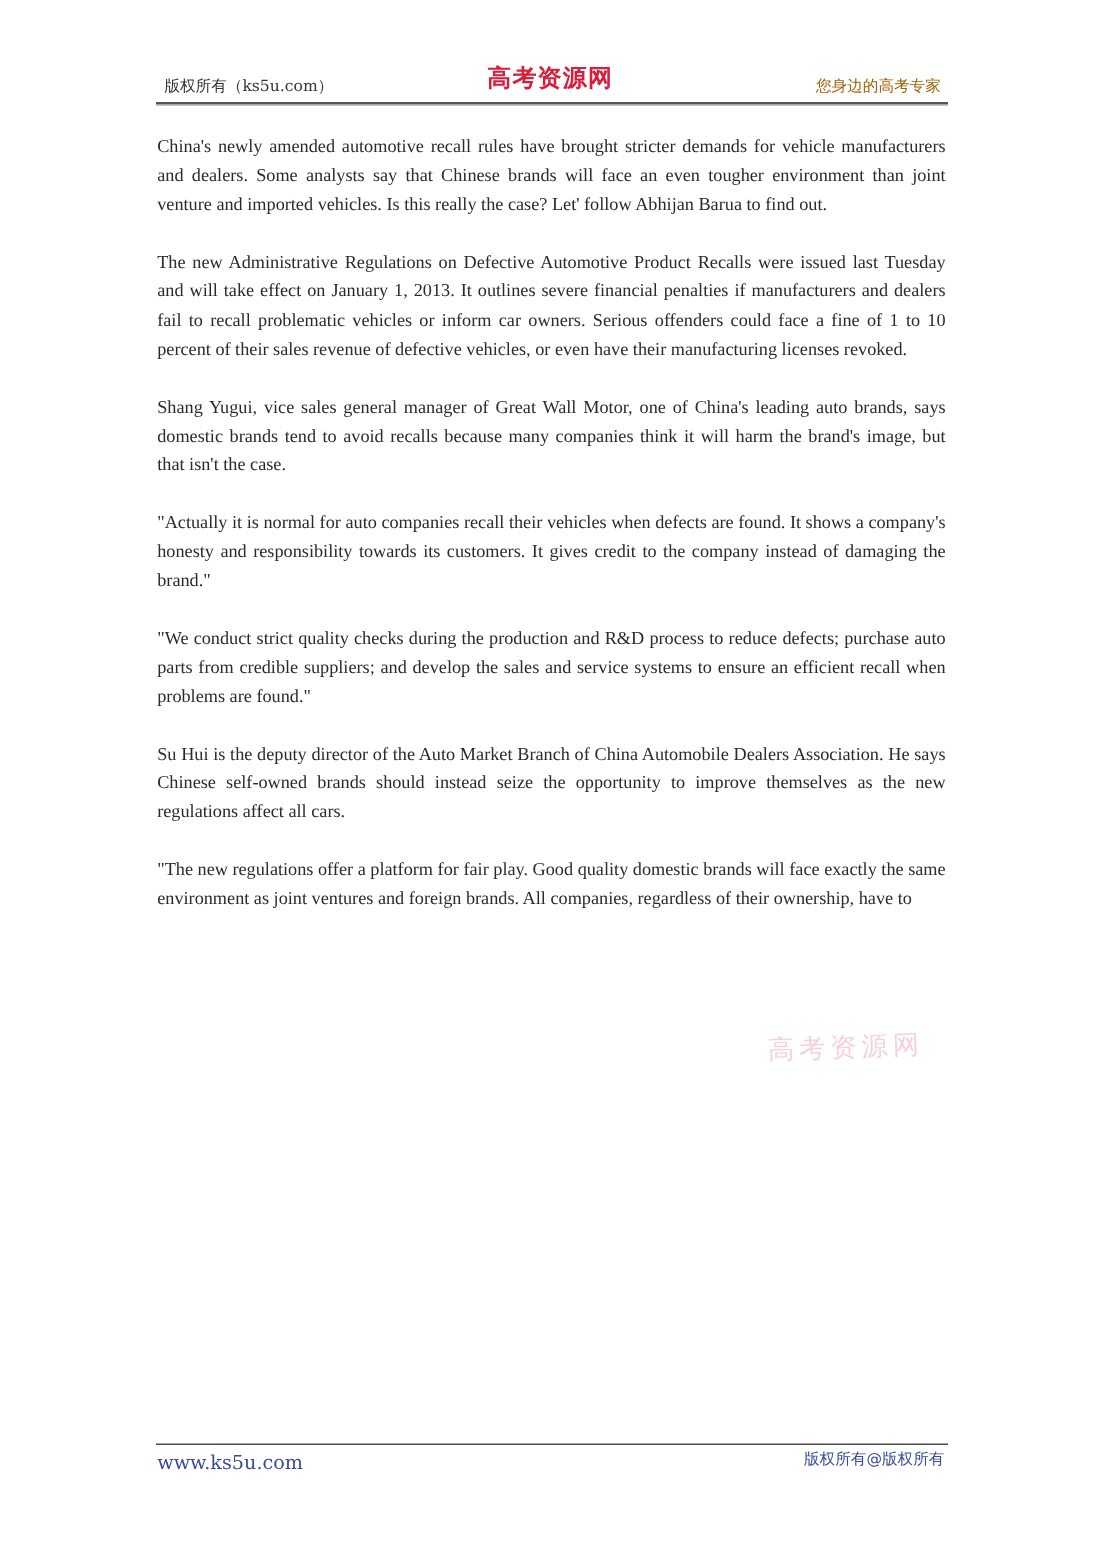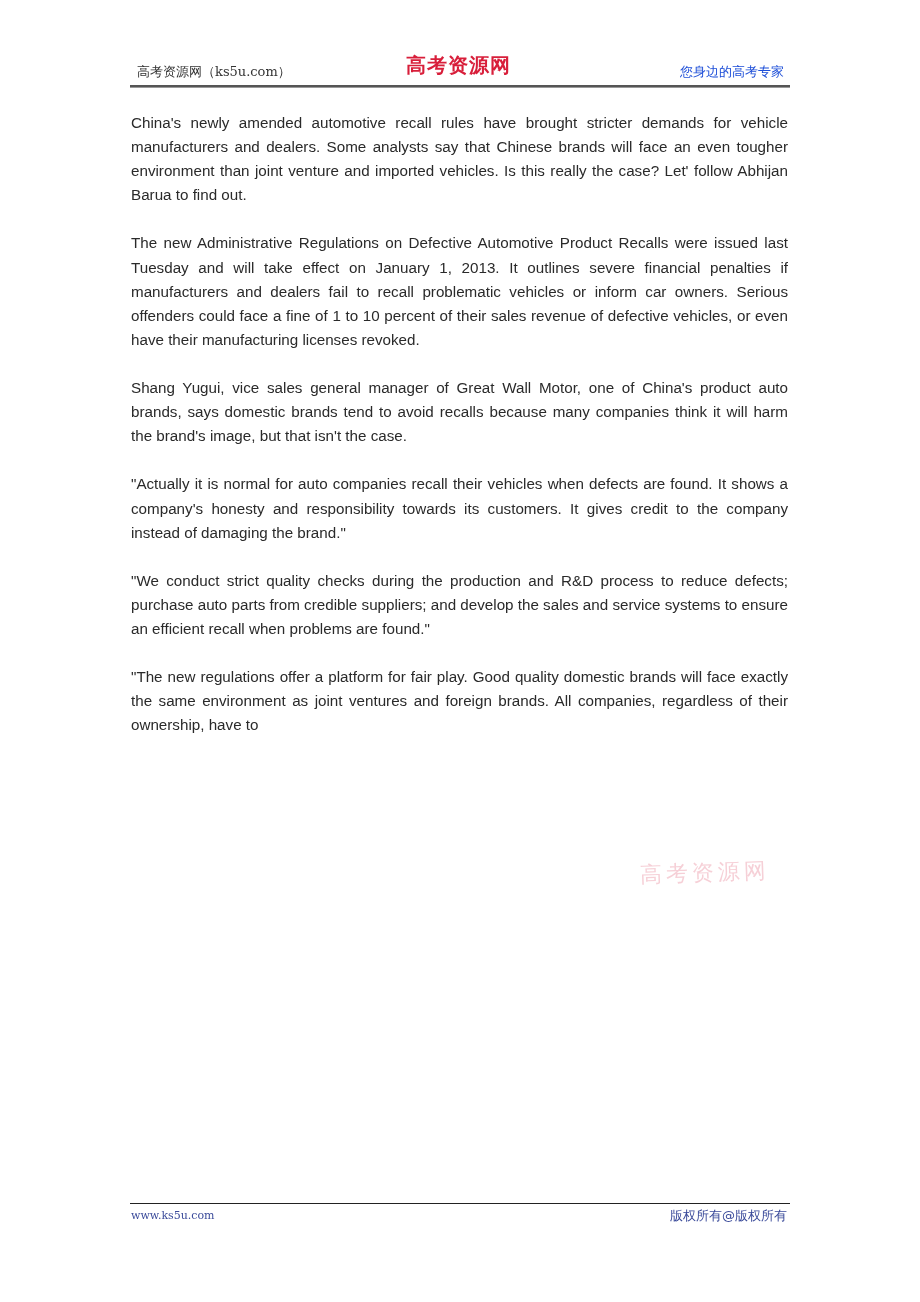--- a/index.html
+++ b/index.html
@@ -38,37 +38,37 @@
       font-weight: bold;
       color: #d81e3a;
       letter-spacing: 1px;
     }
     .header-right {
       position: absolute;
       right: 6px;
       bottom: 5px;
       font-family: "DejaVu Serif", "Liberation Serif", serif;
       font-size: 13px;
-      color: #1d4ed8;
+      color: #a16207;
     }
     .header-rule {
       position: absolute;
       left: 130px;
       top: 85px;
       width: 660px;
       height: 0;
       border-top: 2px solid #555555;
       border-bottom: 1px solid #999999;
     }
     .article {
       position: absolute;
       left: 131px;
       top: 111px;
       width: 657px;
-      font-family: Liberation Sans, sans-serif;
+      font-family: Liberation Serif, serif;
       font-size: 15.2px;
       line-height: 24.1px;
       color: #2a2a2a;
     }
     .article p {
       margin: 0 0 24.1px 0;
       text-align: justify;
       text-align-last: left;
     }
     .watermark {
@@ -90,48 +90,49 @@
       top: 1203px;
       width: 660px;
       height: 0;
       border-top: 1px solid #222222;
     }
     .footer-left {
       position: absolute;
       left: 131px;
       top: 1209px;
       font-family: "DejaVu Serif", "Liberation Serif", serif;
-      font-size: 11px;
+      font-size: 16px;
       color: #3a4a9a;
     }
     .footer-right {
       position: absolute;
       right: 133px;
       top: 1207px;
       font-family: "DejaVu Sans", "Liberation Sans", sans-serif;
       font-size: 13px;
       color: #3a4a9a;
     }
   </style>
 </head>
 <body>
 
 <div class="page-header">
-  <span class="header-left">高考资源网（ks5u.com）</span>
+  <span class="header-left">版权所有（ks5u.com）</span>
   <span class="header-logo">高考资源网</span>
   <span class="header-right">您身边的高考专家</span>
 </div>
 <div class="header-rule"></div>
 
 <div class="article">
   <p>China's newly amended automotive recall rules have brought stricter demands for vehicle manufacturers and dealers. Some analysts say that Chinese brands will face an even tougher environment than joint venture and imported vehicles. Is this really the case? Let' follow Abhijan Barua to find out.</p>
   <p>The new Administrative Regulations on Defective Automotive Product Recalls were issued last Tuesday and will take effect on January 1, 2013. It outlines severe financial penalties if manufacturers and dealers fail to recall problematic vehicles or inform car owners. Serious offenders could face a fine of 1 to 10 percent of their sales revenue of defective vehicles, or even have their manufacturing licenses revoked.</p>
-  <p>Shang Yugui, vice sales general manager of Great Wall Motor, one of China's product auto brands, says domestic brands tend to avoid recalls because many companies think it will harm the brand's image, but that isn't the case.</p>
+  <p>Shang Yugui, vice sales general manager of Great Wall Motor, one of China's leading auto brands, says domestic brands tend to avoid recalls because many companies think it will harm the brand's image, but that isn't the case.</p>
   <p>"Actually it is normal for auto companies recall their vehicles when defects are found. It shows a company's honesty and responsibility towards its customers. It gives credit to the company instead of damaging the brand."</p>
   <p>"We conduct strict quality checks during the production and R&amp;D process to reduce defects; purchase auto parts from credible suppliers; and develop the sales and service systems to ensure an efficient recall when problems are found."</p>
+  <p>Su Hui is the deputy director of the Auto Market Branch of China Automobile Dealers Association. He says Chinese self-owned brands should instead seize the opportunity to improve themselves as the new regulations affect all cars.</p>
   <p>"The new regulations offer a platform for fair play. Good quality domestic brands will face exactly the same environment as joint ventures and foreign brands. All companies, regardless of their ownership, have to</p>
 </div>
 
 <div class="watermark">高考资源网</div>
 
 <div class="footer-rule"></div>
 <a class="footer-left">www.ks5u.com</a>
 <span class="footer-right">版权所有@版权所有</span>
 
 </body></html>

